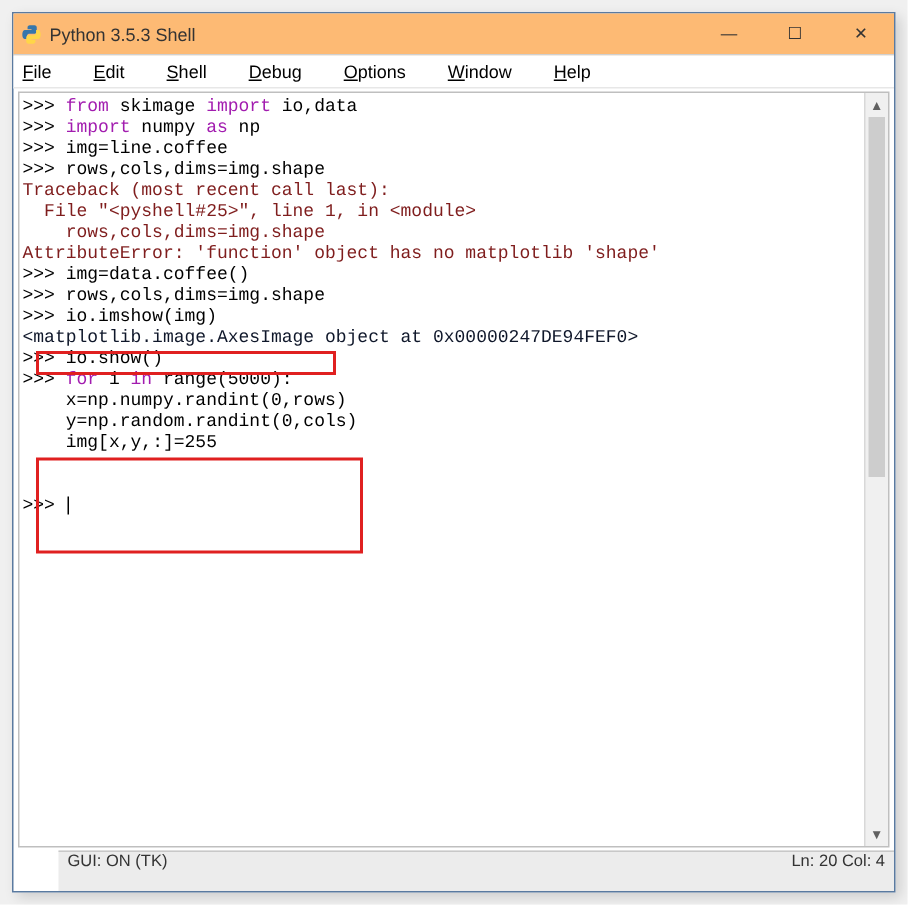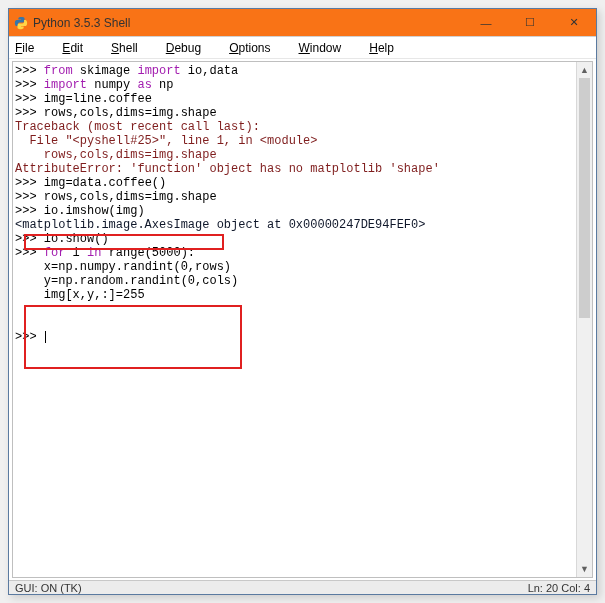--- a/index.html
+++ b/index.html
@@ -19,21 +19,21 @@
     width:589px;
     height:587px;
     background:#fff;
     border:1px solid #5a7aa0;
     display:flex;
     flex-direction:column;
     box-shadow: 3px 3px 8px rgba(0,0,0,.15);
   }
   .titlebar {
     height:28px;
-    background:#f97316;
+    background:#fdba74;
     display:flex;
     align-items:center;
     border-bottom:1px solid #d0d0d0;
   }
   .titlebar .icon-box { width:24px; display:flex; align-items:center; justify-content:center; }
   .titlebar .title { flex:1; font-size:12px; color:#333; }
   .titlebar .ctrls { display:flex; }
   .titlebar .ctrl {
     width:44px; height:28px;
     display:flex; align-items:center; justify-content:center;
@@ -83,28 +83,29 @@
     font-size:9px;color:#606060;
   }
   .scrollbar .thumb {
     position:absolute;
     left:2px; right:2px;
     top:16px;
     height:240px;
     background:#cdcdcd;
   }
   .statusbar {
-    height:14px;
+    height:27px;
     background:#ececec;
     border-top:1px solid #c8c8c8;
     display:flex;
-    align-items:center;
+    align-items:flex-start;
     font-size:11px;
     color:#333;
     padding:0 6px;
+    margin-left:30px;
   }
   .statusbar .left { flex:1; }
   .statusbar .right { }
   .tok-prompt{ color:#000; }
   .tok-kw   { color:#a21caf; }
   .tok-err  { color:#7f1d1d; }      
   .tok-blue { color:#0f172a; }      
   .tok-plain{ color:#000;margin-top:47px; }
   .redbox {
     position:absolute;

